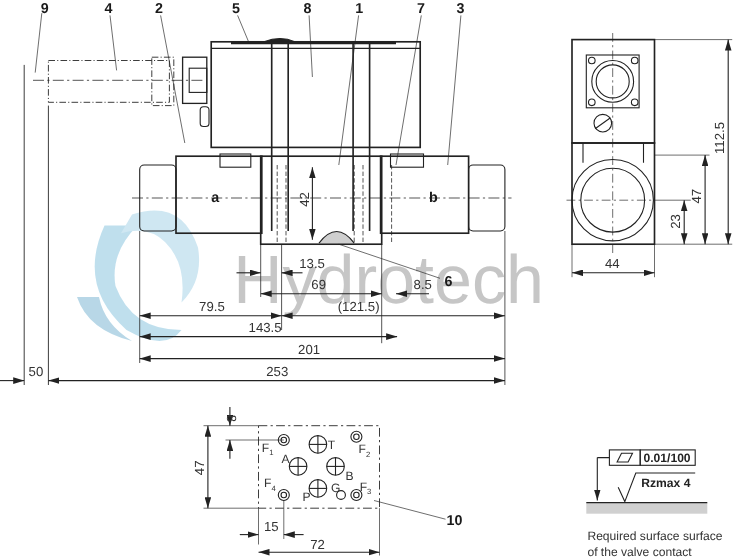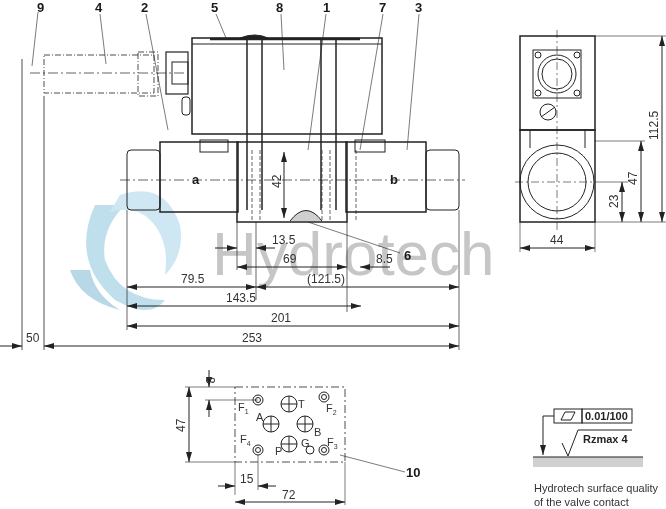--- a/index.html
+++ b/index.html
@@ -227,16 +227,16 @@
   <text class="port" x="238" y="411"><tspan>F</tspan><tspan class="sub" dy="3">1</tspan></text>
   <text class="port" x="326" y="412"><tspan>F</tspan><tspan class="sub" dy="3">2</tspan></text>
   <text class="port" x="327" y="446"><tspan>F</tspan><tspan class="sub" dy="3">3</tspan></text>
   <text class="port" x="240" y="443"><tspan>F</tspan><tspan class="sub" dy="3">4</tspan></text>
 
   <text class="tol" x="585" y="420">0.01/100</text>
   <text class="tol" x="583" y="443">Rzmax 4</text>
 </svg>
 
 <div class="note" style="left:534px;top:481px;">
-  <div>Hydrotech surface quality</div>
+  <div>Required surface surface</div>
   <div>of the valve contact surface</div>
 </div>
 </div>
 
 </body></html>

